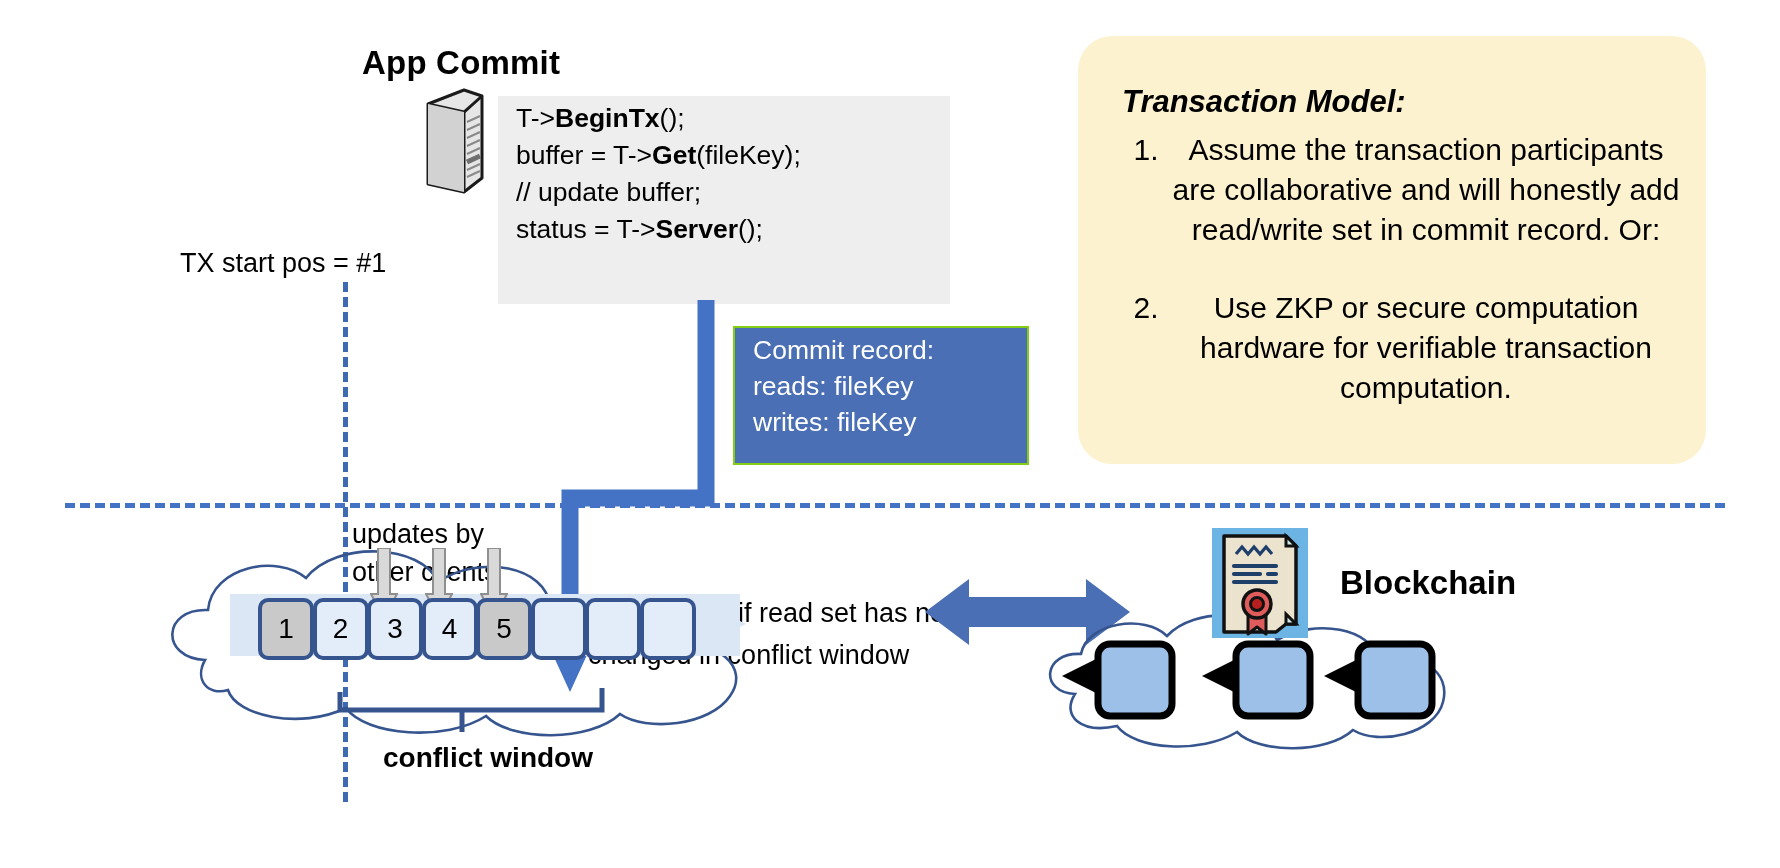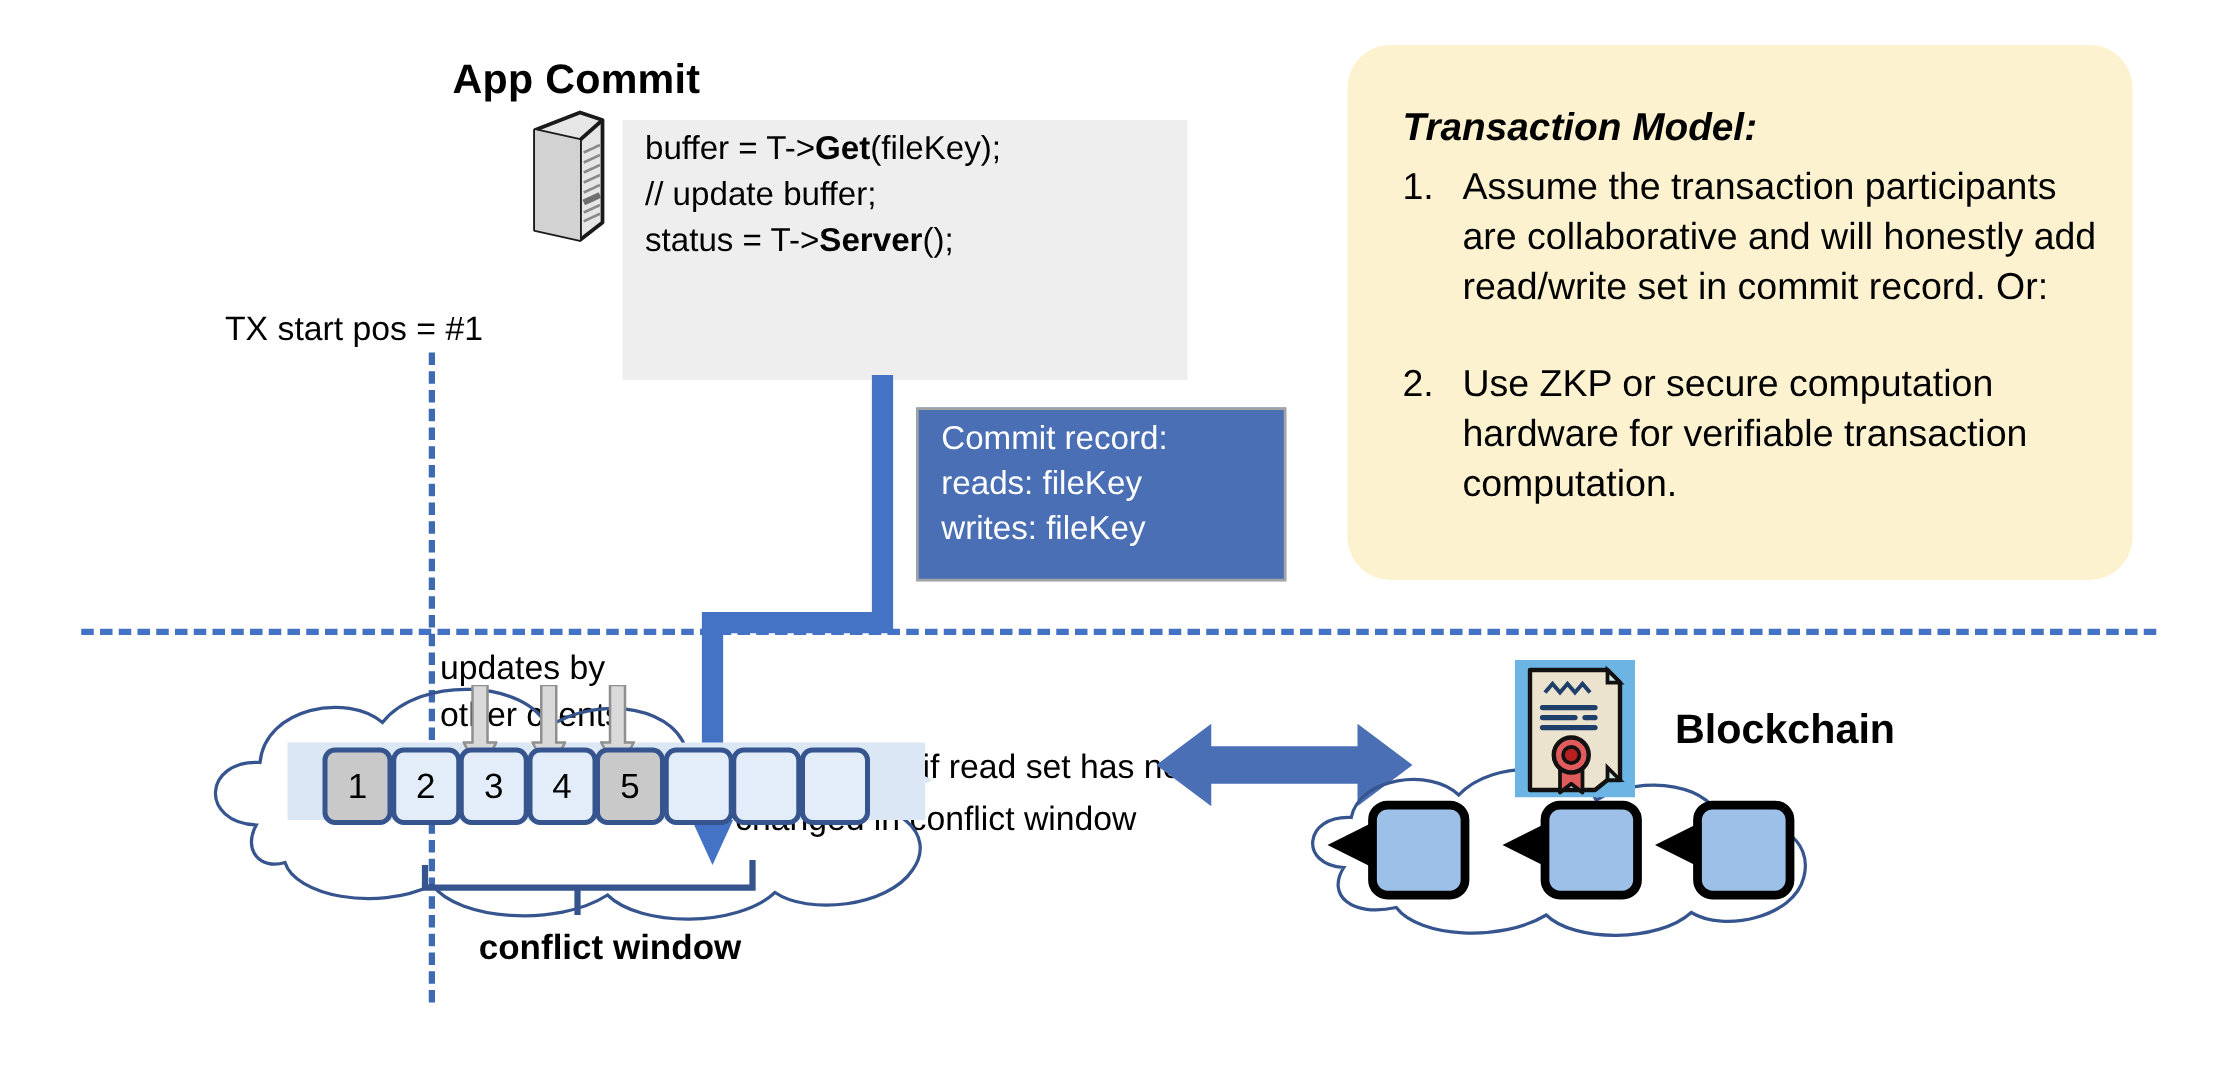--- a/index.html
+++ b/index.html
@@ -24,30 +24,30 @@
   
   #tx-dashed-line{left:343px;top:282px;width:0;height:520px;
        border-left:5px dashed #3d6ab0;}
 
   
   #divider-dashed{left:65px;top:503px;width:1660px;height:0;
        border-top:5px dashed #4472c4;}
 
   
   #commit-record-box{left:733px;top:326px;width:292px;height:135px;
-       background:#4a6fb5;border:2px solid #a3a3a3;}
+       background:#4a6fb5;border:2px solid #84cc16;}
   #commit-record-text{position:absolute;left:18px;top:4px;color:#fff;
        font-size:26.5px;line-height:36px;}
 
   
   #commit-arrow{left:540px;top:300px;width:250px;height:420px;}
 
   
   #model-panel{left:1078px;top:36px;width:628px;height:428px;
-       background:#fdf2cf;border-radius:34px;}
+       background:#fdf2cf;border-radius:34px;text-align:center;}
   #model-title{position:absolute;left:44px;top:48px;font-size:31px;
        font-style:italic;font-weight:bold;}
   .model-item{position:absolute;display:flex;font-size:30px;line-height:40px;}
   .model-num{width:48px;flex:0 0 48px;}
   .model-body{flex:1;}
   #model-item-1{left:44px;top:94px;width:560px;}
   #model-item-2{left:44px;top:252px;width:560px;}
 
   
   #updates-label{left:352px;top:515px;font-size:27px;line-height:38px;}
@@ -109,20 +109,21 @@
       <line x1="43" y1="68" x2="56" y2="62"></line>
       <line x1="43" y1="84" x2="56" y2="78"></line>
       <line x1="43" y1="91" x2="56" y2="85"></line>
     </g>
     <line x1="43" y1="76" x2="56" y2="70" stroke="#6f6f6f" stroke-width="5"></line>
   </svg>
 </div>
 
 <div class="abs" id="code-box"></div>
 <div class="abs" id="code-text">
+    <div>T-&gt;<span class="b">BeginTx</span>();</div>
     <div>buffer = T-&gt;<span class="b">Get</span>(fileKey);</div>
     <div>// update buffer;</div>
     <div>status = T-&gt;<span class="b">Server</span>();</div>
   </div>
 
 <div class="abs" id="tx-start-label">TX start pos = #1</div>
 
 <div class="abs" id="tx-dashed-line"></div>
 
 <div class="abs" id="commit-arrow">

